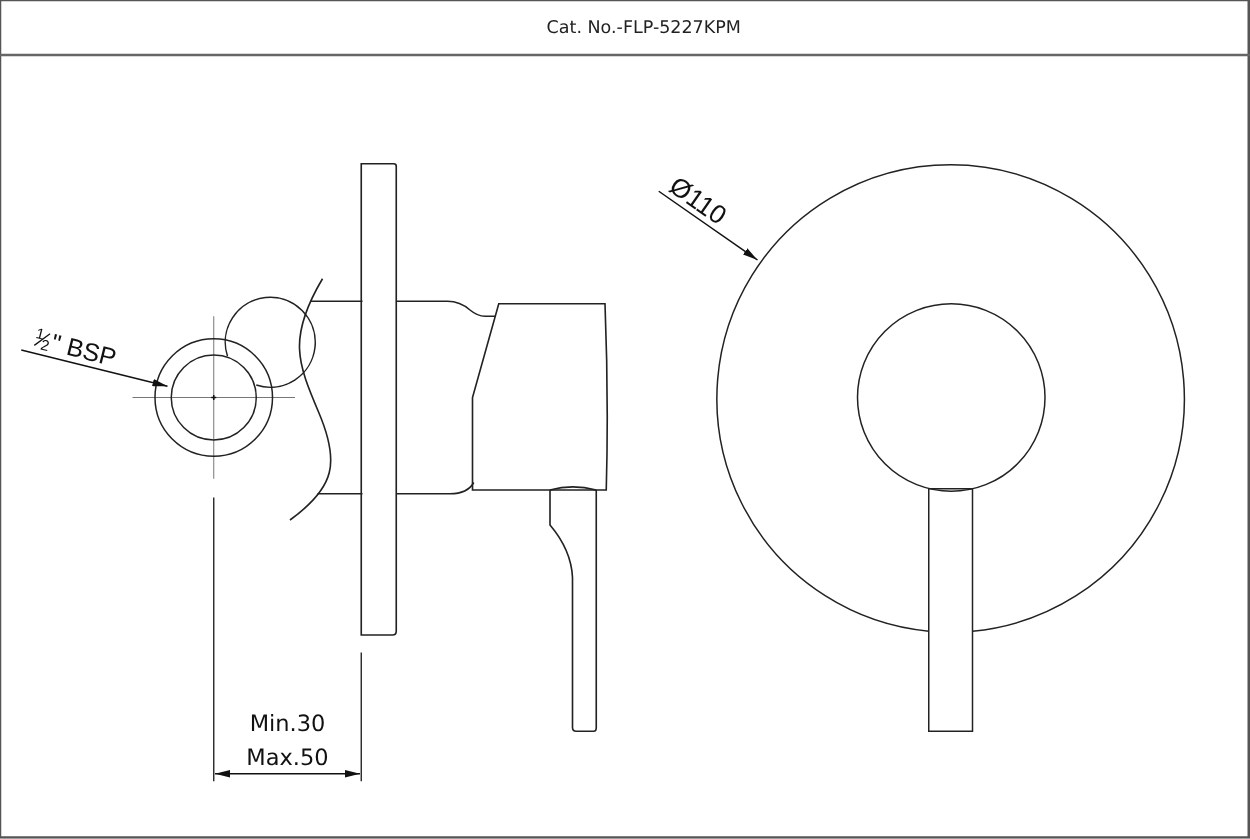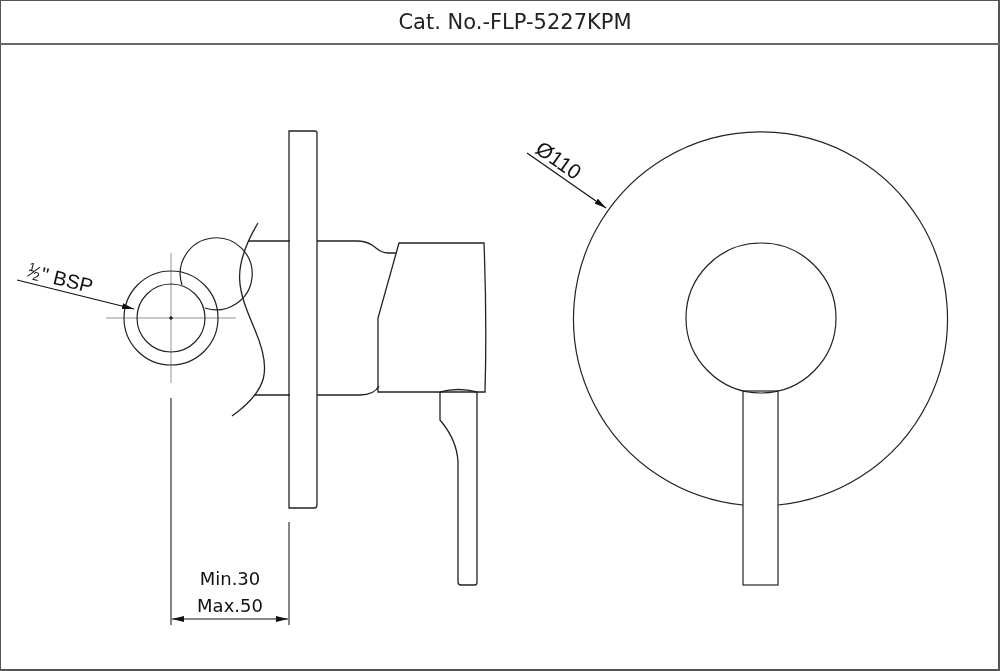--- a/index.html
+++ b/index.html
@@ -6,21 +6,21 @@
     body { width: 1000px; height: 671px; position: relative; overflow: hidden; }
     .frame {
       position: absolute; left: 0; top: 0; width: 998px; height: 669px;
       border: 1px solid #555; border-right-width: 2px; border-bottom-width: 2px;
       box-sizing: border-box; width: 1000px; height: 671px;
     }
     .title-bar {
       position: absolute; left: 0; top: 0; width: 1000px; height: 45px;
       border-bottom: 2px solid #666; box-sizing: border-box;
       display: flex; align-items: center; justify-content: center;
-      font-family: "DejaVu Sans", sans-serif; font-size: 21px; color: #222;
+      font-family: "DejaVu Sans", sans-serif; font-size: 14px; color: #222;
       padding-left: 30px;
     }
     svg.drawing { position: absolute; left: 0; top: 0; }
     .lbl { font-family: "Liberation Sans", sans-serif; fill: #111; }
     .dim { font-family: "DejaVu Sans", sans-serif; fill: #111; }
   </style>
 </head>
 <body>
 
 <div class="frame"></div>

